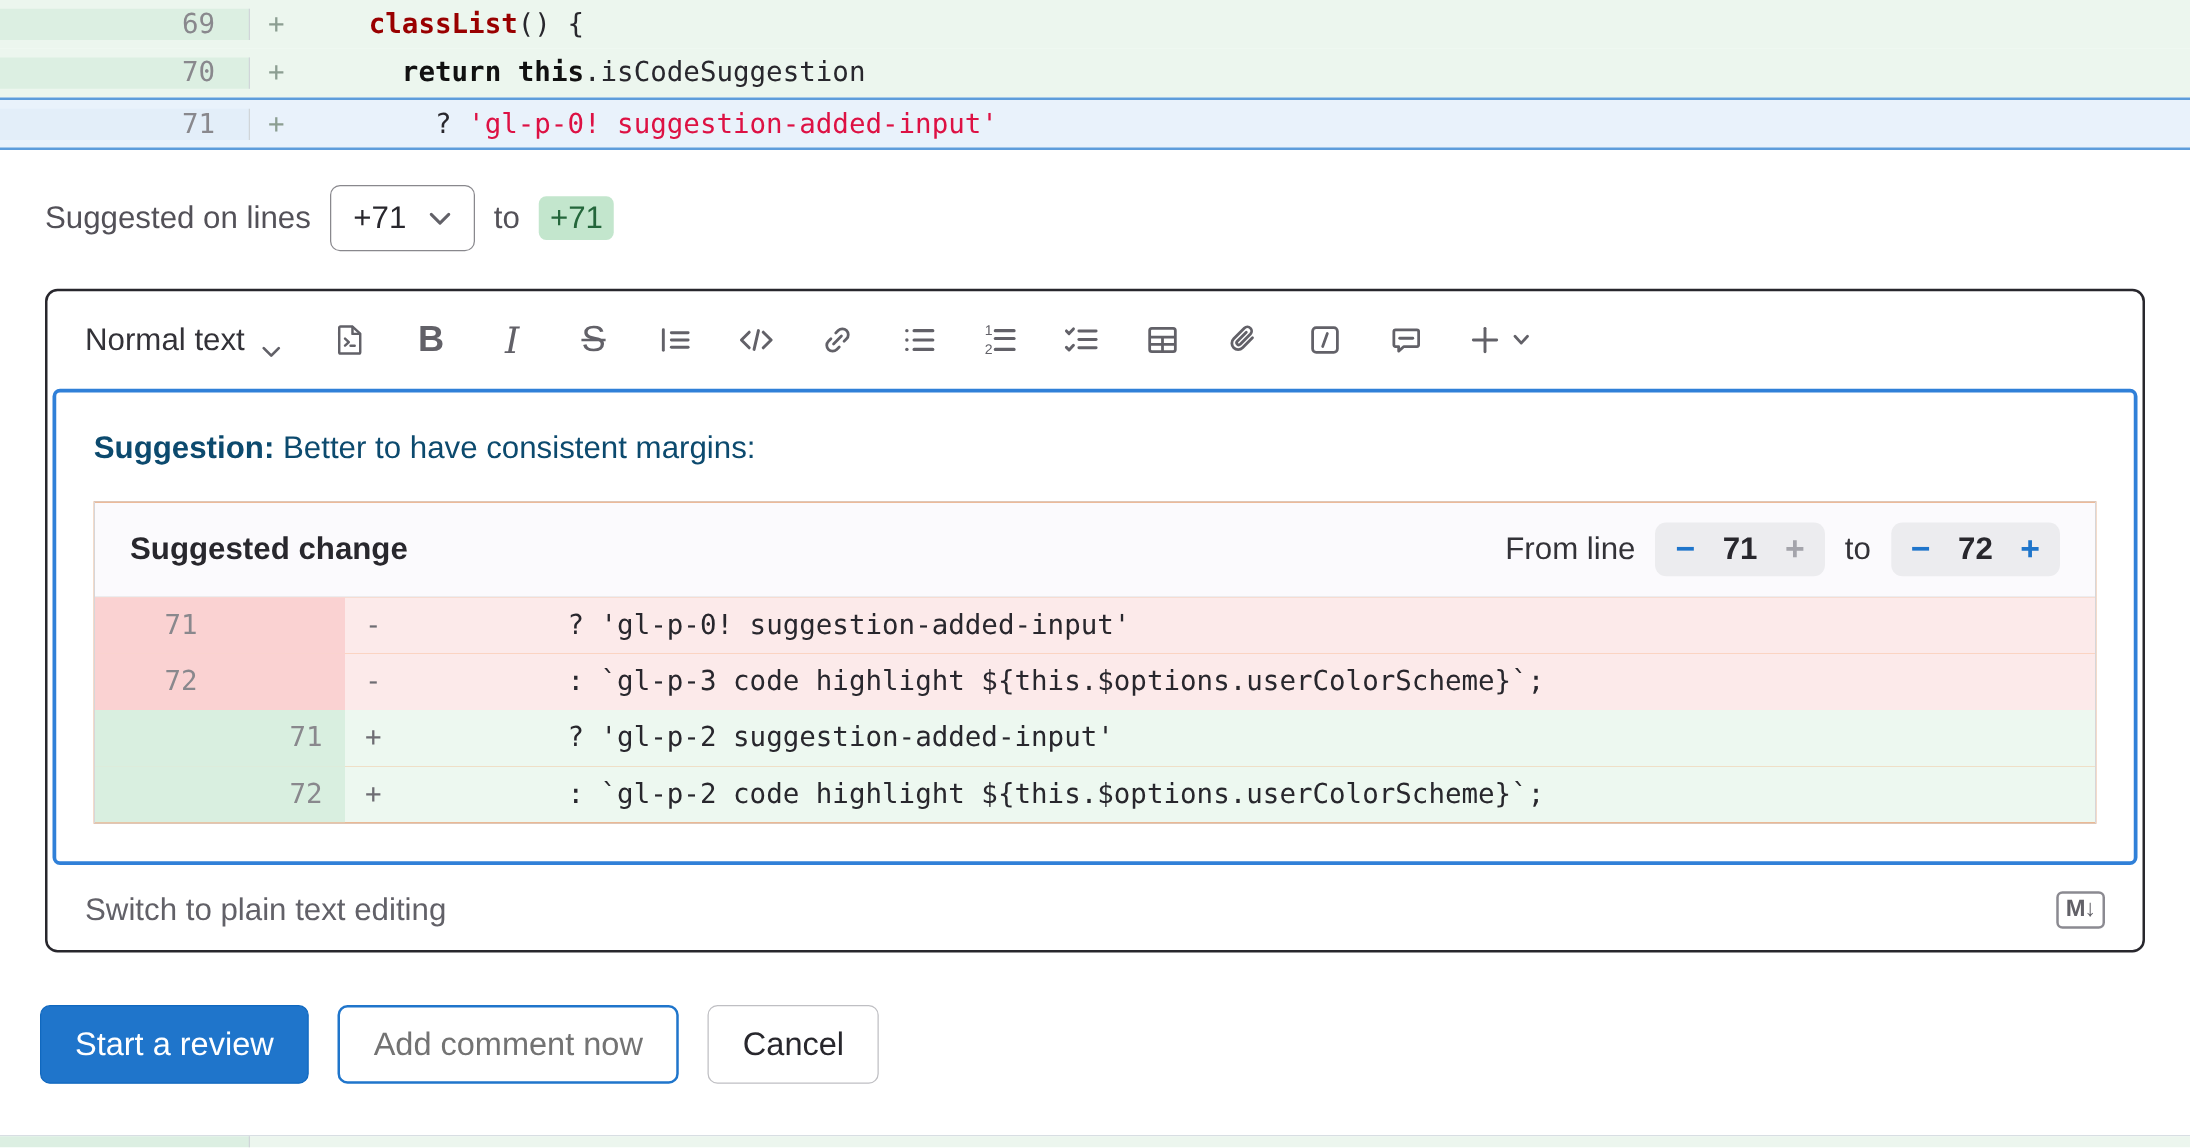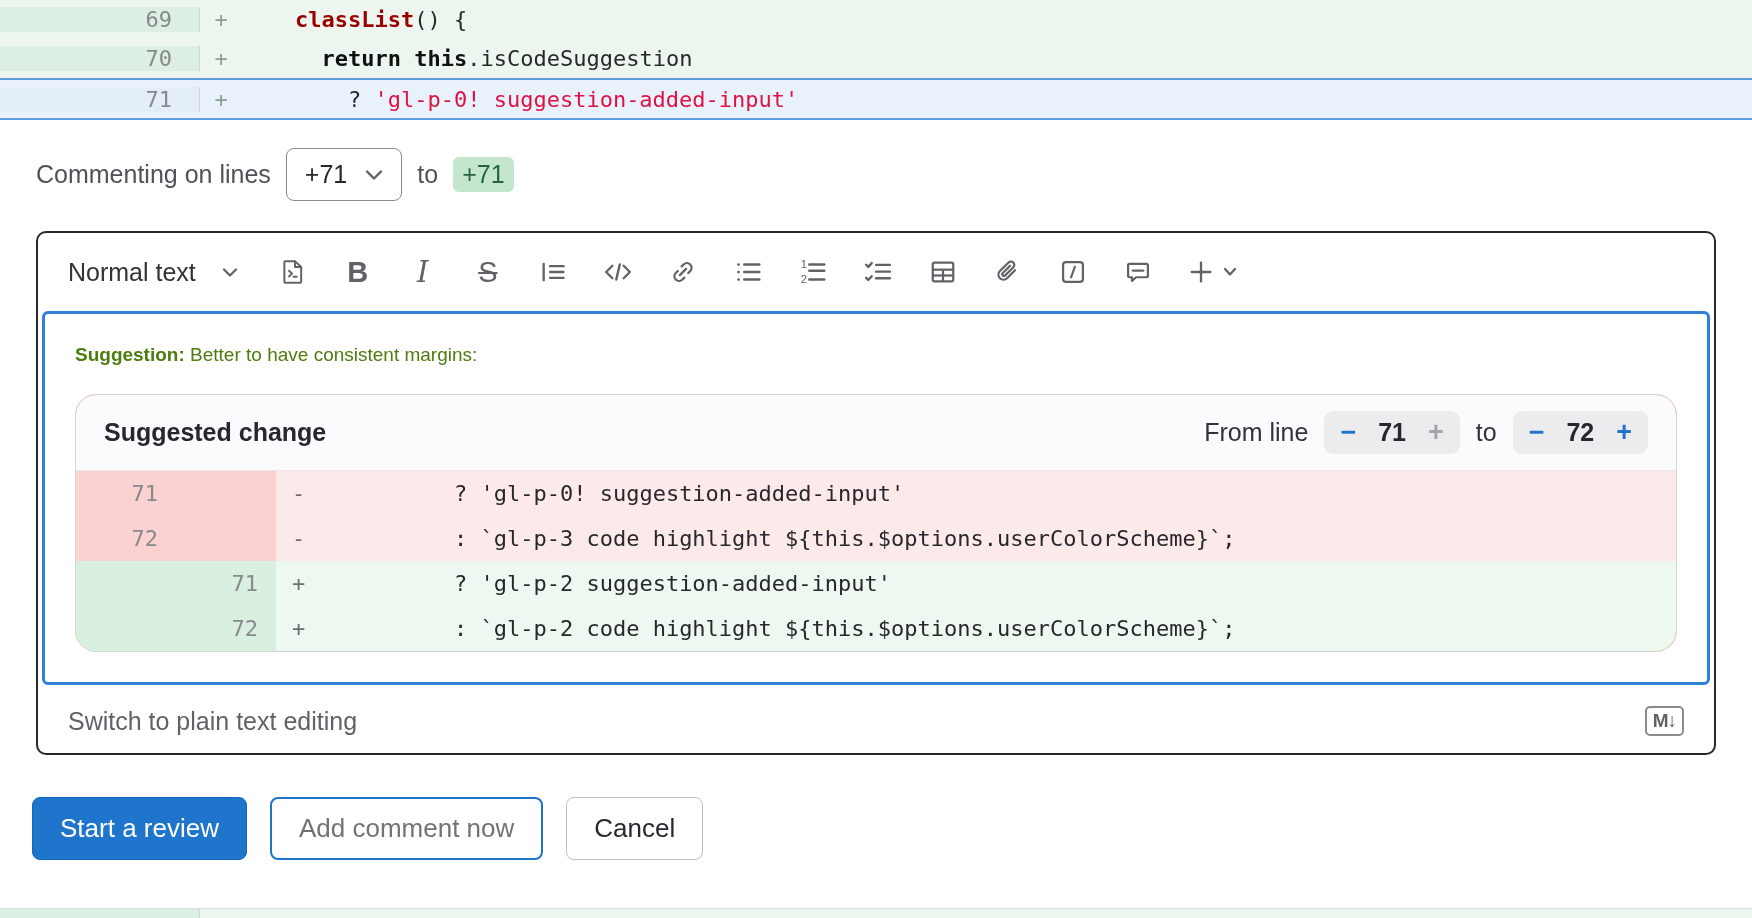--- a/index.html
+++ b/index.html
@@ -32,38 +32,38 @@
   .line-dropdown { background:#fff; border:1px solid #89888d; border-radius:8px;
     padding:11px 18px; display:flex; align-items:center; gap:18px;
     color:#28272d; cursor:pointer; }
   .badge-green { background:#c3e6cd; color:#24663b; padding:3px 9px;
     border-radius:6px; }
 
   
   .editor { margin:30px 36px 0; border:2px solid #28272d; border-radius:10px;
     background:#fff; }
   .toolbar { height:78px; display:flex; align-items:center; padding:0 30px; gap:33px; }
-  .tb-textstyle { display:flex; align-items:center; gap:26px; font-size:25px;
+  .tb-textstyle { display:flex; align-items:flex-end; gap:13px; font-size:25px;
     color:#333238; margin-right:6px; cursor:pointer; }
   .tb-icon { width:32px; height:32px; display:flex; align-items:center;
     justify-content:center; color:#626168; cursor:pointer; flex:none; }
   .tb-icon svg { display:block; }
   .tb-letter { font-size:29px; color:#626168; line-height:1; }
   .tb-letter.b { font-weight:bold; }
   .tb-letter.i { font-family:"DejaVu Serif", serif; font-style:italic; }
   .tb-letter.s { text-decoration:line-through; }
   .tb-more { display:flex; align-items:center; gap:8px; cursor:pointer; color:#626168; }
 
   .rte-area { margin:0 4px 4px; border:3px solid #3080d8; border-radius:6px;
     padding:30px; background:#fff; }
-  .sugg-line { font-size:19px; color:#4d7c0f; white-space:pre-wrap; }
+  .sugg-line { font-size:25px; color:#0c4a6e; white-space:pre-wrap; }
   .sugg-line .lbl { font-weight:bold; }
 
   
-  .card { margin-top:28px; border:1px solid #d6d6d9; border-radius:21px;
+  .card { margin-top:28px; border:1px solid #d6d6d9; border-radius:0;
     overflow:hidden; background:#f97316; }
   .card-header { display:flex; justify-content:space-between; align-items:center;
     padding:16px 28px; background:#fbfafd; border-bottom:1px solid #e7e7ea; }
   .card-title { font-size:25px; font-weight:bold; color:#28272d; }
   .range-ctrl { display:flex; align-items:center; gap:16px; font-size:25px;
     color:#333238; }
   .stepper { background:#ececef; border-radius:9px; padding:7px 16px;
     display:flex; align-items:center; gap:22px; }
   .step-btn { font-size:27px; font-weight:bold; line-height:1; cursor:pointer;
     background:none; border:none; font-family:inherit; }
@@ -128,21 +128,21 @@
   <div class="ctx-row selected">
     <div class="ctx-gutter">
         <span>71</span>
       </div>
     <div class="ctx-sign">+</div>
     <div class="ctx-code"><span class="seg">        </span><span class="seg">? </span><span class="seg tok-str">'gl-p-0! suggestion-added-input'</span></div>
   </div>
 </div>
 
 <div class="commenting">
-  <span>Commenting on lines</span>
+  <span>Suggested on lines</span>
   <div class="line-dropdown">
     <span>+71</span>
     <svg width="18" height="12" viewBox="0 0 18 12" fill="none" stroke="#626168" stroke-width="2.4" stroke-linecap="round" stroke-linejoin="round">
         <polyline points="2,2.5 9,9.5 16,2.5"></polyline>
       </svg>
   </div>
   <span>to</span>
   <span class="badge-green">+71</span>
 </div>
 

